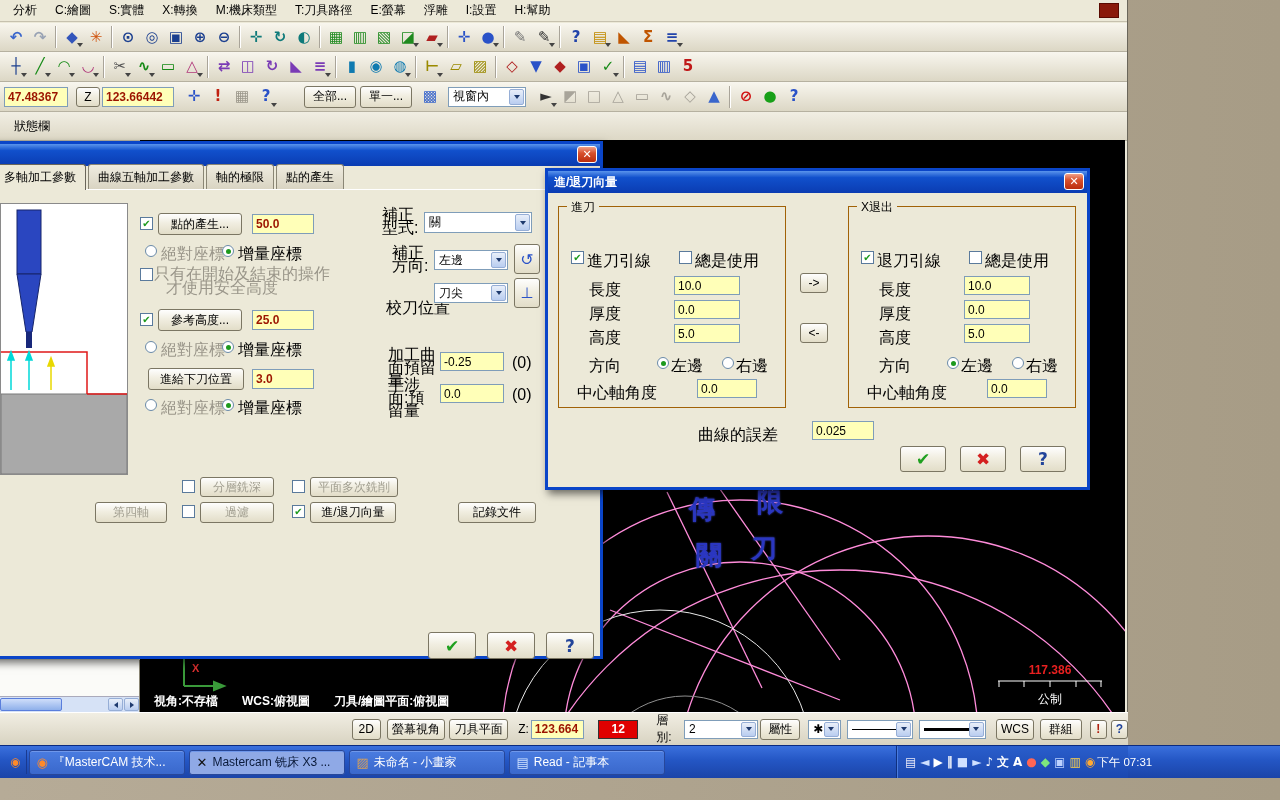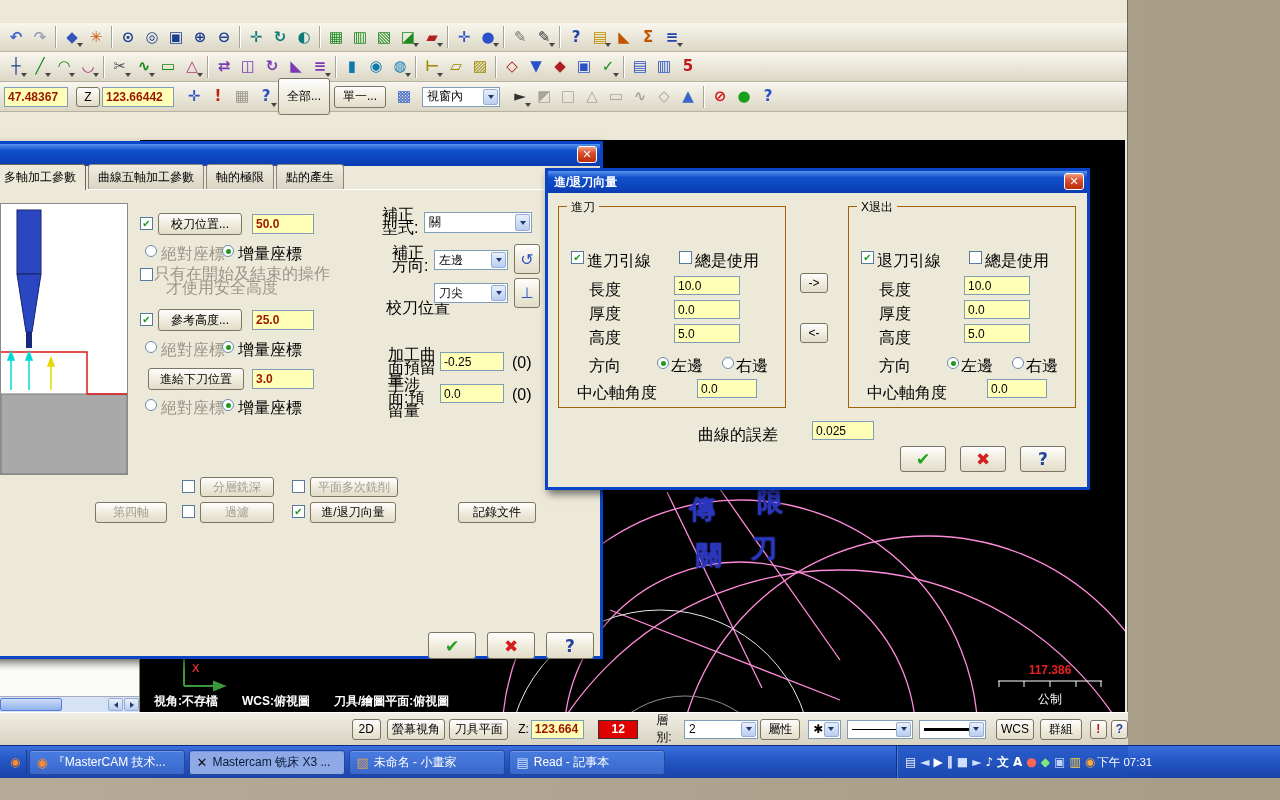--- a/index.html
+++ b/index.html
@@ -79,20 +79,44 @@
 
 .wmbar{position:absolute;left:0;top:778px;width:1280px;height:22px;background:#ededed;border-top:1px solid #cfcfcf;display:flex;align-items:center;justify-content:flex-end;padding-right:6px}
 .wmtext{color:#e80000;font-weight:bold;font-size:15px}
 </style>
 </head>
 <body>
 
 <div id="screen">
   <div class="app">
 
+    <div class="menubar">
+
+      <span class="menu-red"></span>
+
+        <span class="menu-item">分析</span>
+
+        <span class="menu-item">C:繪圖</span>
+
+        <span class="menu-item">S:實體</span>
+
+        <span class="menu-item">X:轉換</span>
+
+        <span class="menu-item">M:機床類型</span>
+
+        <span class="menu-item">T:刀具路徑</span>
+
+        <span class="menu-item">E:螢幕</span>
+
+        <span class="menu-item">浮雕</span>
+
+        <span class="menu-item">I:設置</span>
+
+        <span class="menu-item">H:幫助</span>
+      </div>
 
     <div class="tbrow" id="tbrow1">
 
   <span class="tbico">
     <b class="g" style="color: rgb(58, 102, 204);">↶</b>
 
   </span>
 
   <span class="tbico">
     <b class="g" style="color: rgb(152, 162, 180);">↷</b>
@@ -402,21 +426,21 @@
   <span class="tbico">
     <b class="g" style="color: rgb(154, 150, 138);">▦</b>
 
   </span>
 
   <span class="tbico">
     <b class="g" style="color: rgb(42, 82, 200);">?</b>
     <i class="dd"></i>
   </span>
 </span>
-      <button class="xpbtn" style="width:52px;height:37px;">全部...</button>
+      <button class="xpbtn" style="width:52px;height:22px;margin-left:26px">全部...</button>
       <button class="xpbtn" style="width:52px;height:22px;margin-left:4px">單一...</button>
       <span class="iconstrip" style="margin-left:6px">
 
   <span class="tbico">
     <b class="g" style="color: rgb(58, 102, 204);">▩</b>
 
   </span>
 </span>
       <div class="combo" style="width:78px;height:20px;margin-left:6px">
         <span>視窗內</span>
@@ -476,20 +500,23 @@
 
   </span>
 
   <span class="tbico">
     <b class="g" style="color: rgb(42, 82, 200);">?</b>
 
   </span>
 </span>
     </div>
 
+    <div class="statusrow">
+      <span>狀態欄</span>
+    </div>
 
     <div class="viewport">
       <svg width="985" height="572">
         <g stroke="#ff8cda" fill="none" stroke-width="1.3">
           <circle cx="600" cy="598" r="238"></circle>
           <circle cx="600" cy="598" r="176"></circle>
           <circle cx="788" cy="648" r="252"></circle>
           <circle cx="700" cy="760" r="330"></circle>
           <line x1="527" y1="352" x2="622" y2="548"></line>
           <line x1="575" y1="342" x2="700" y2="520"></line>
@@ -576,21 +603,21 @@
                 <polygon points="25,156 31,156 28,148"></polygon>
             </g>
             <g stroke="#e8d800" stroke-width="1.5" fill="#e8d800">
               <line x1="50" y1="186" x2="50" y2="160"></line>
                 <polygon points="47,162 53,162 50,154"></polygon>
             </g>
           </svg>
         </div>
 
         <span class="cb on" style="position:absolute;left:150px;top:21px"></span>
-        <button class="xpbtn" style="position:absolute;left:168px;top:17px;width:84px;height:22px">校刀位置...</button>
+        <button class="xpbtn" style="position:absolute;left:168px;top:17px;width:84px;height:22px">點的產生...</button>
         <div class="field red" style="position:absolute;left:262px;top:18px;width:62px;height:20px">50.0</div>
         <span class="radio" style="position:absolute;left:155px;top:49px"></span>
         <span class="lbl dis" style="left:171px;top:48px">絕對座標</span>
         <span class="radio on" style="position:absolute;left:232px;top:49px"></span>
         <span class="lbl" style="left:248px;top:48px">增量座標</span>
         <span class="cb" style="position:absolute;left:150px;top:72px"></span>
         <span class="lbl dis" style="left:164px;top:68px">只有在開始及結束的操作</span>
         <span class="lbl dis" style="left:176px;top:82px">才使用安全高度</span>
 
         <span class="cb on" style="position:absolute;left:150px;top:117px"></span>

